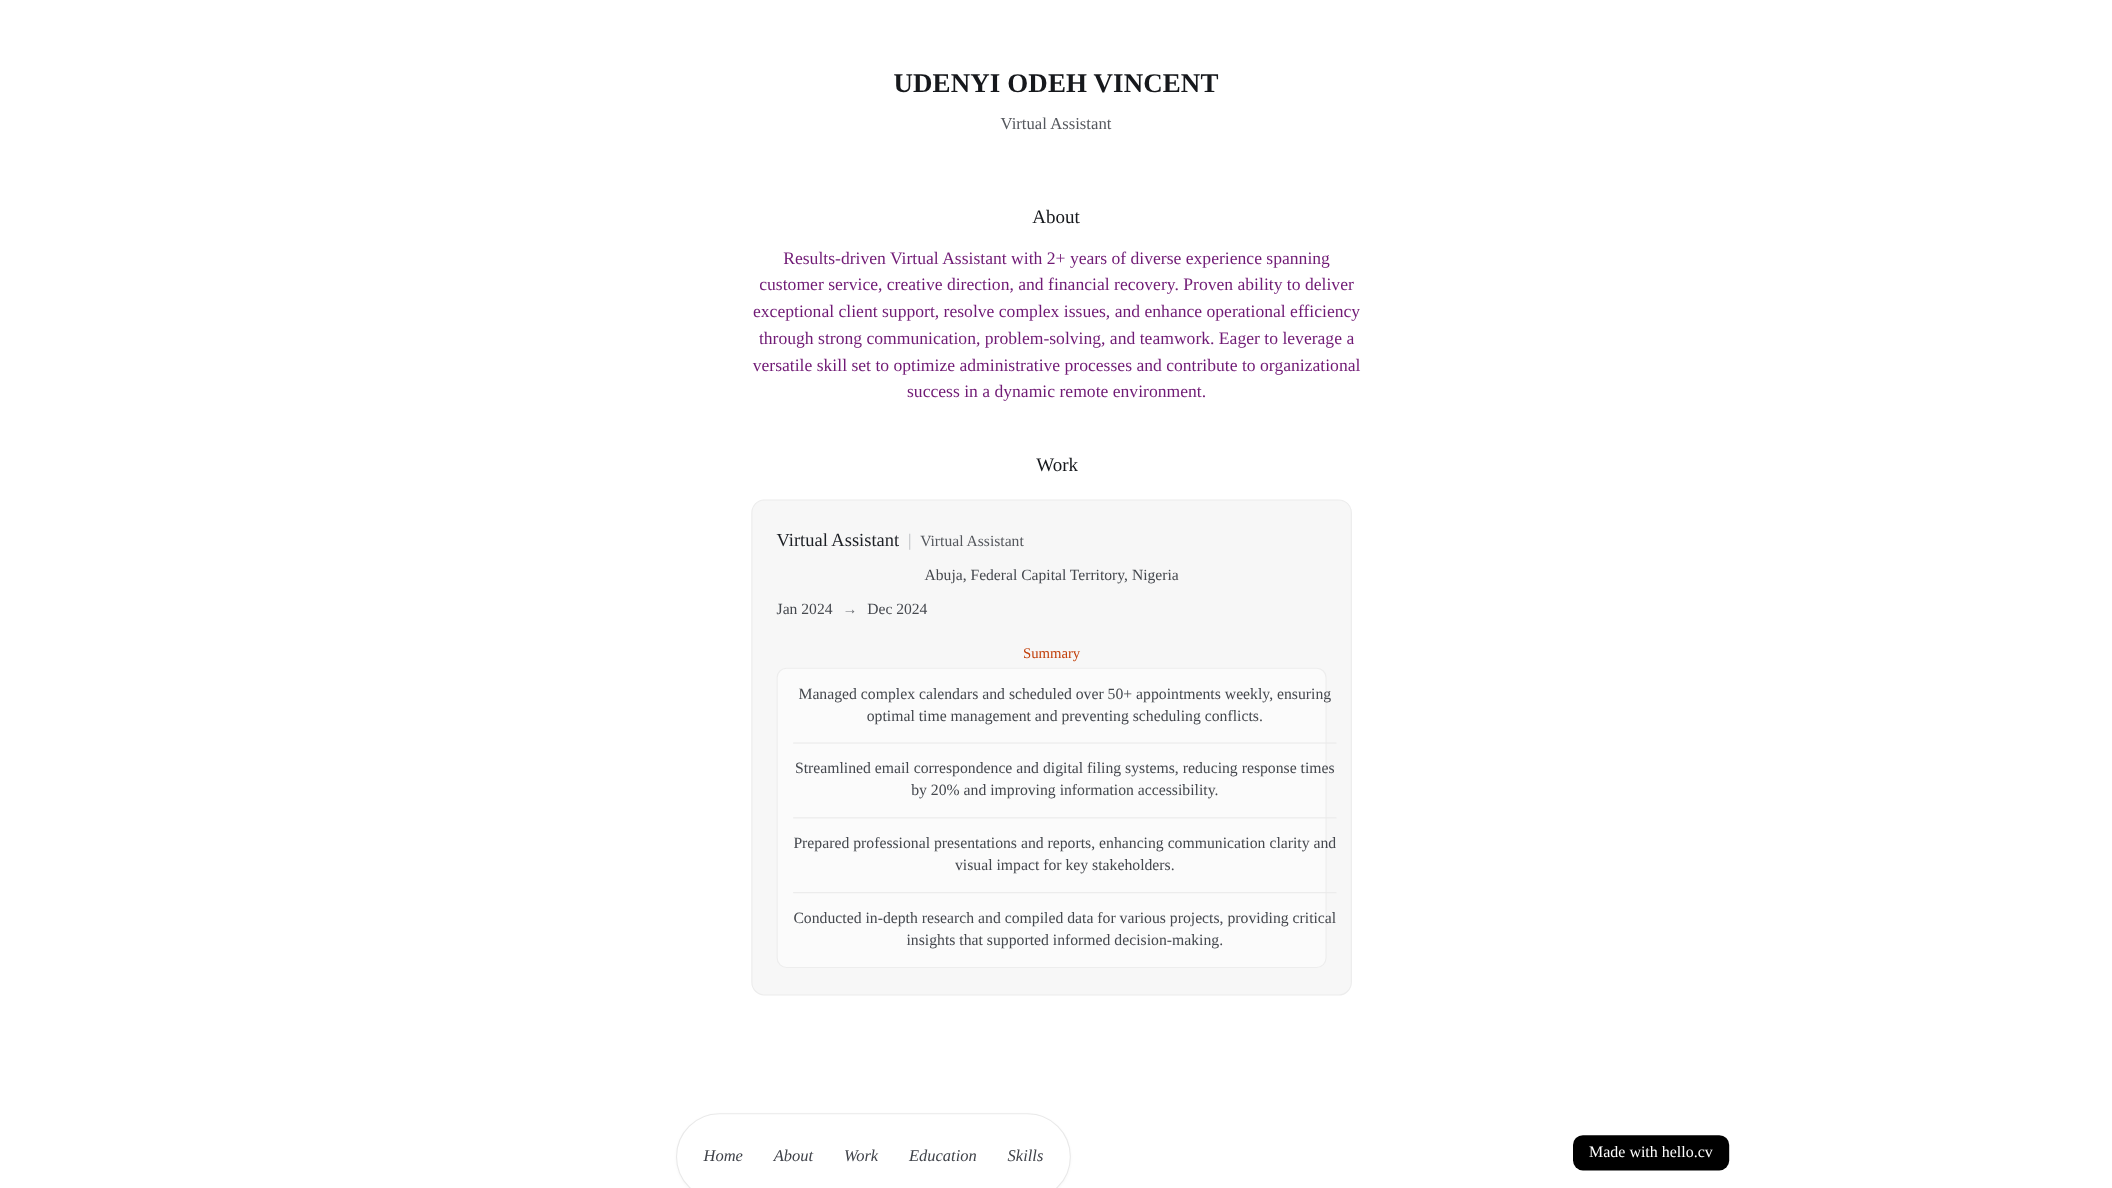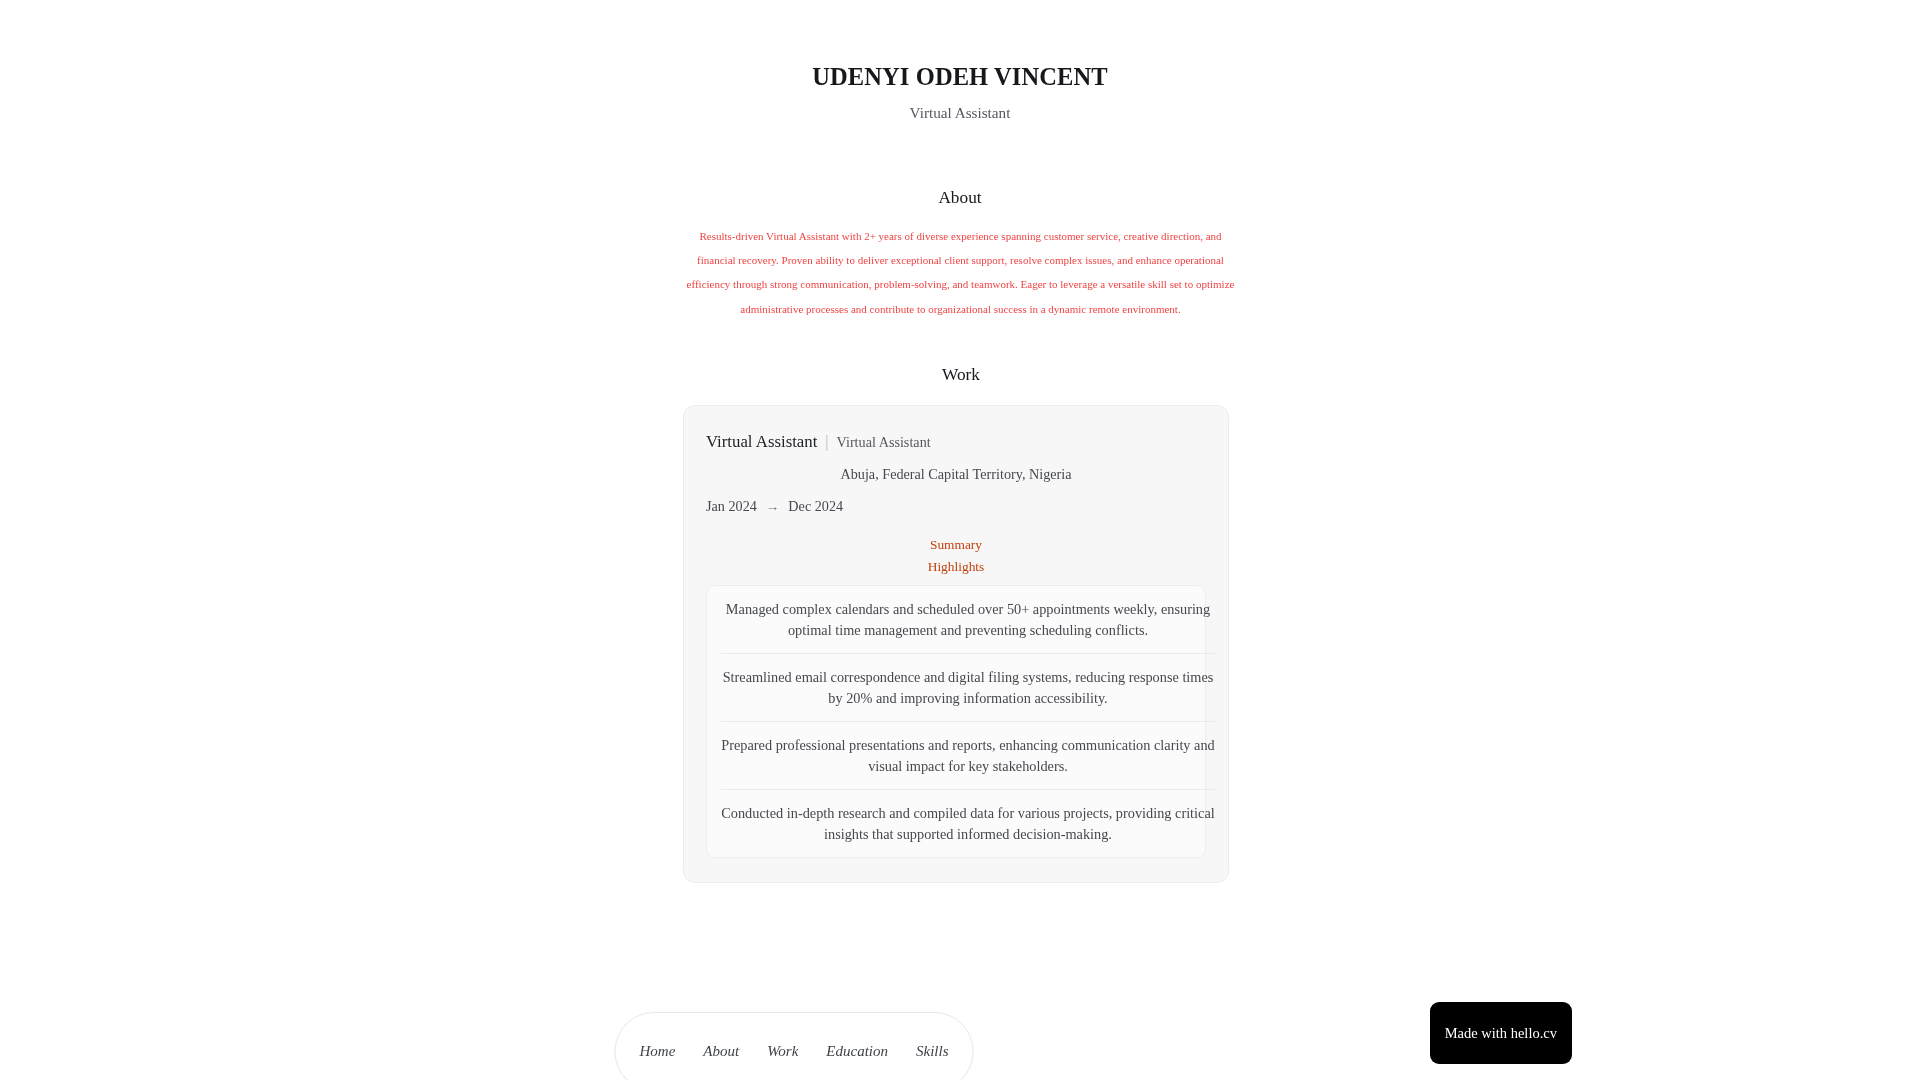--- a/index.html
+++ b/index.html
@@ -65,23 +65,23 @@
     font-weight: 400;
     color: #16181c;
     line-height: 1.3;
     margin: 0;
   }
 
   .about-section { margin-top: 64px; }
   .about-section .section-title { margin-left: 1px; }
 
   .about-text {
-    font-size: 11px;
+    font-size: 16px;
     line-height: 24.3px;
-    color: #ef4444;
+    color: #701a75;
     margin: 14px 0 0 1px;
     width: 553px;
   }
 
   .work-section { margin-top: 43px; }
   .work-section .section-title { margin-left: 3px; }
 
   
   .work-card {
     margin-top: 19px;
@@ -194,21 +194,21 @@
 
   
   .made-badge {
     position: absolute;
     right: 16px;
     bottom: 16px;
     background: #000000;
     color: #ffffff;
     font-size: 14.5px;
     line-height: 1;
-    padding: 24px 15px;
+    padding: 9px 15px;
     border-radius: 9px;
     white-space: nowrap;
     cursor: pointer;
   }
 </style>
 </head>
 <body>
 
 <div class="page">
 
@@ -238,21 +238,20 @@
         <div class="job-location">Abuja, Federal Capital Territory, Nigeria</div>
 
         <div class="job-dates">
           <span>Jan 2024</span>
           <span class="arrow">→</span>
           <span>Dec 2024</span>
         </div>
 
         <div class="sub-label">Summary</div>
 
-        <div class="sub-label highlights-label">Highlights</div>
 
         <div class="highlights-box">
           <div class="highlight-item">Managed complex calendars and scheduled over 50+ appointments weekly, ensuring optimal time management and preventing scheduling conflicts.</div>
           <div class="highlight-item">Streamlined email correspondence and digital filing systems, reducing response times by 20% and improving information accessibility.</div>
           <div class="highlight-item">Prepared professional presentations and reports, enhancing communication clarity and visual impact for key stakeholders.</div>
           <div class="highlight-item">Conducted in-depth research and compiled data for various projects, providing critical insights that supported informed decision-making.</div>
         </div>
 
       </div>
     </div>

